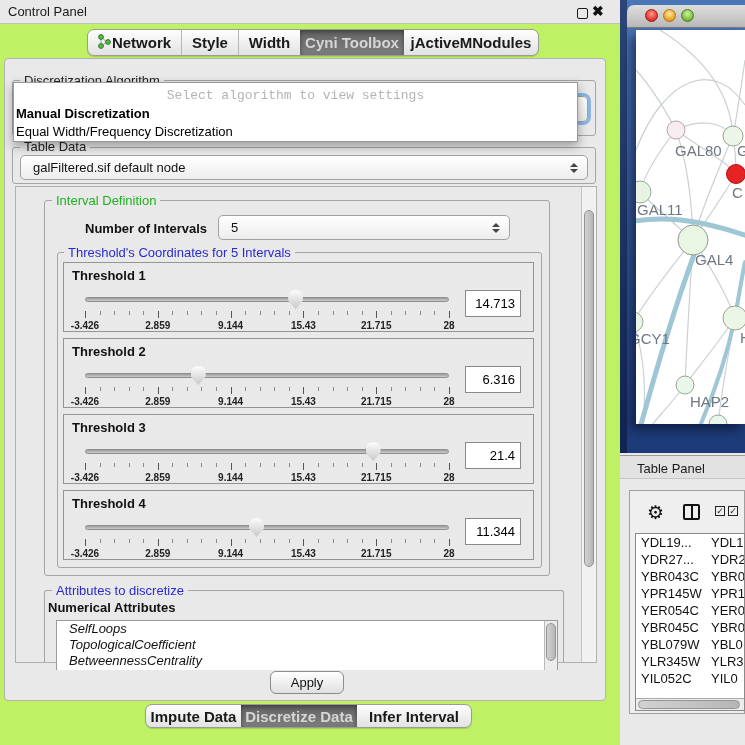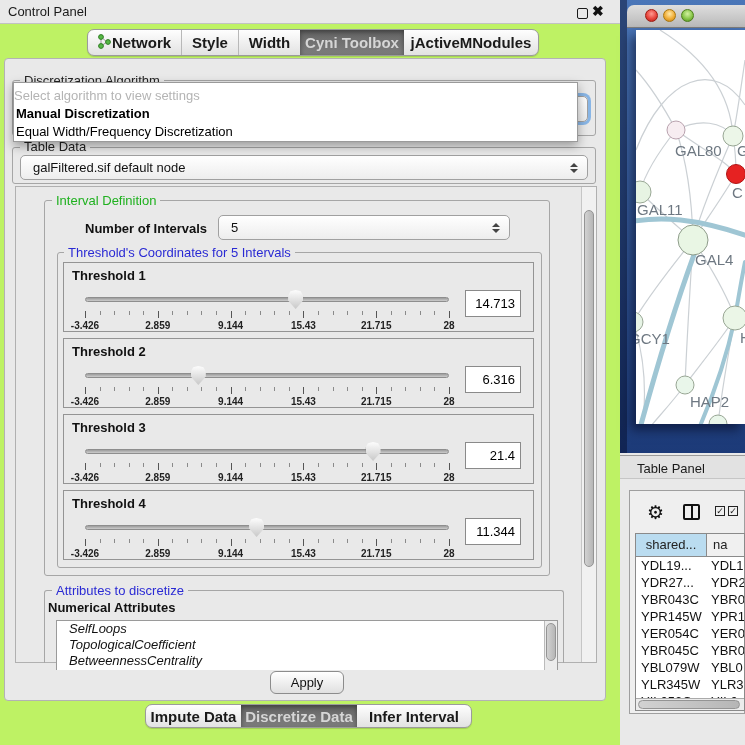--- a/index.html
+++ b/index.html
@@ -32,21 +32,21 @@
            font-size:13px; color:#111; display:flex; align-items:center; padding:0 26px 0 12px; }
   .spin { position:absolute; right:9px; top:50%; transform:translateY(-50%); display:flex; flex-direction:column; gap:2px; }
   .spin i { display:block; width:0; height:0; border-left:4px solid transparent; border-right:4px solid transparent; }
   .spin .up { border-bottom:4px solid #444; }
   .spin .dn { border-top:4px solid #444; }
 
   #algo-combo { left:20px; top:96px; width:568px; height:26px; box-shadow:0 0 0 3px rgba(96,160,228,.7); z-index:1; }
 
   #popup { position:absolute; left:13px; top:82px; width:565px; height:60px; background:#fff; border:1px solid #9a9a9a;
            box-shadow:0 4px 10px rgba(0,0,0,.35); z-index:5; font-size:13px; }
-  #popup .hint { position:absolute; left:0; right:0; top:5px; text-align:left; color:#b4b4b4; }
+  #popup .hint { position:absolute; left:0; right:0; top:5px; text-align:center; color:#b4b4b4;font-family:Liberation Mono, monospace; }
   #popup .it1 { position:absolute; left:2px; top:23px; font-weight:bold; color:#000; }
   #popup .it2 { position:absolute; left:2px; top:41px; color:#000; }
 
   
   #scrollpane { position:absolute; left:15px; top:186px; width:582px; height:477px; border:1px solid #b0b0b0; }
   #vsb-track { position:absolute; left:581px; top:187px; width:15px; height:475px; background:#f1f1f1; border-left:1px solid #c6c6c6; }
   .sb-thumb { position:absolute; border-radius:6px; background:linear-gradient(90deg,#d2d2d2,#b6b6b6); border:1px solid #949494; }
 
   .tpanel { position:absolute; left:63px; width:471px; height:70px; border:1px solid #949494; background:#e9e9e9; }
   .ttitle { position:absolute; left:8px; top:5px; font-size:13px; font-weight:bold; color:#111; }
@@ -479,24 +479,20 @@
     <div id="tp-toolbar">
       <span id="gear">⚙</span>
       <span id="colicon">
           <i></i>
         </span>
       <span class="cbx" id="cbx1">✓</span>
       <span class="cbx" id="cbx2">✓</span>
     </div>
 
     <div id="tp-table">
-      <div id="tp-head">
-        <div class="c1">shared...</div>
-        <div class="c2">na</div>
-      </div>
       <div class="trow">
           <div class="c1">YDL19...</div>
           <div class="c2">YDL1</div>
         </div>
       <div class="trow">
           <div class="c1">YDR27...</div>
           <div class="c2">YDR2</div>
         </div>
       <div class="trow">
           <div class="c1">YBR043C</div>

